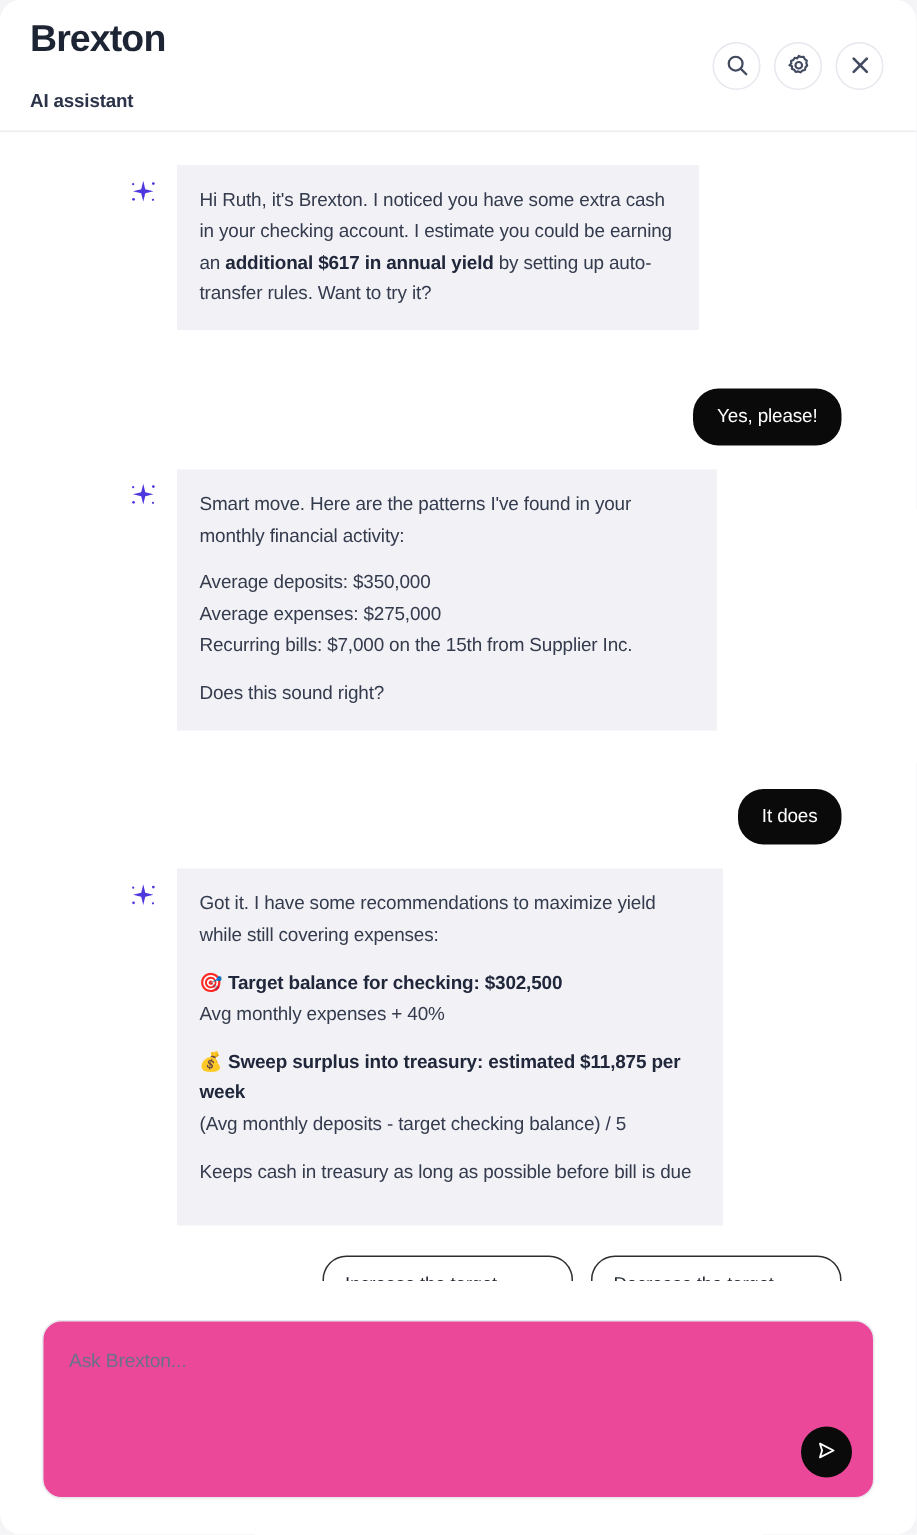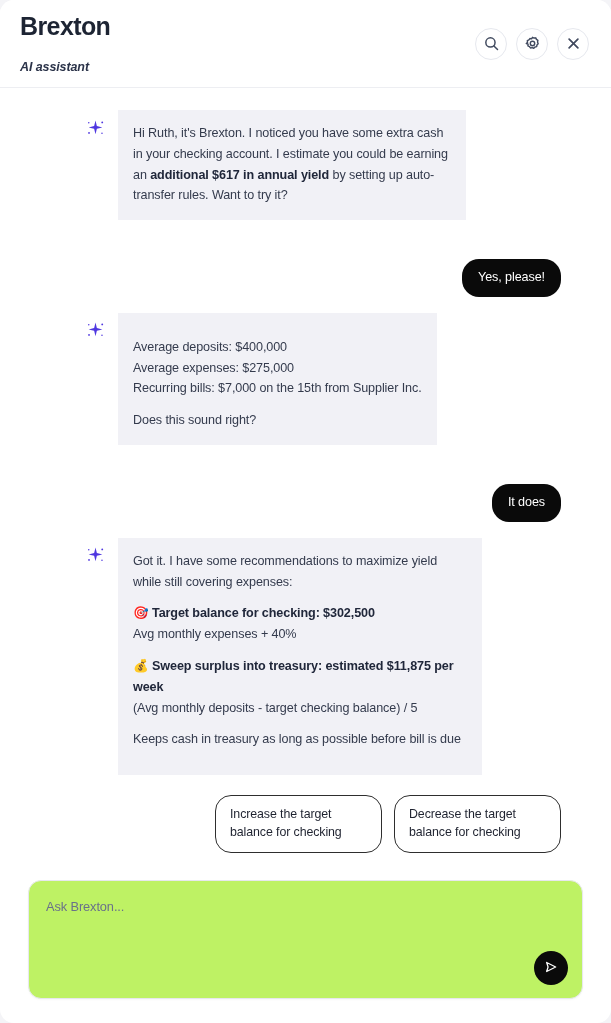--- a/index.html
+++ b/index.html
@@ -41,21 +41,20 @@
     letter-spacing: -0.6px;
     color: #1d2433;
     line-height: 1.1;
   }
   .brand-sub {
     font-size: 12.5px;
     font-weight: bold;
     color: #2b3349;
     margin-top: 20px;
     letter-spacing: -0.1px;
-    font-style: italic;
   }
   .header-actions { display: flex; align-items: center; gap: 9px; }
   .icon-btn {
     width: 32px; height: 32px;
     border-radius: 50%;
     border: 1px solid #e6e8ee;
     background: #fff;
     display: flex; align-items: center; justify-content: center;
     cursor: pointer;
     color: #414a5f;
@@ -134,21 +133,21 @@
   }
   .chip.two-line { width: 167px; }
 
   
   .composer-wrap { padding: 26px 28px 24px 28px; }
   .composer {
     position: relative;
     height: 119px;
     border: 1px solid #e7e8ee;
     border-radius: 13px;
-    background: #bef264;
+    background: #ec4899;
     box-shadow: 0 1px 2px rgba(24,28,44,0.03);
   }
   .composer-input {
     position: absolute;
     top: 0; left: 0;
     width: 100%; height: 100%;
     border: 0;
     outline: none;
     resize: none;
     background: transparent;
@@ -234,22 +233,23 @@
       <div class="avatar">
         <svg width="21" height="21" viewBox="0 0 24 24" fill="#4f37e0">
           <path d="M12 1.8l1.55 6.3 6.3 1.55-6.3 1.55L12 17.5l-1.55-6.3-6.3-1.55 6.3-1.55z"></path>
           <circle cx="19.7" cy="3.9" r="1.05"></circle>
           <circle cx="4.3" cy="4.3" r="0.85"></circle>
           <circle cx="19.4" cy="16.2" r="0.85"></circle>
           <circle cx="4.6" cy="15.9" r="1.05"></circle>
         </svg>
       </div>
       <div class="bubble-assistant" style="max-width:360px">
-        <span class="spacer"></span>
-        <span class="line">Average deposits: $400,000</span>
+        <span class="line">Smart move. Here are the patterns I've found in your monthly financial activity:</span>
+        <span class="spacer"></span>
+        <span class="line">Average deposits: $350,000</span>
         <span class="line">Average expenses: $275,000</span>
         <span class="line">Recurring bills: $7,000 on the 15th from Supplier Inc.</span>
         <span class="spacer"></span>
         <span class="line">Does this sound right?</span>
       </div>
     </div>
 
     <div class="msg-row user">
       <div class="bubble-user">It does</div>
     </div>

